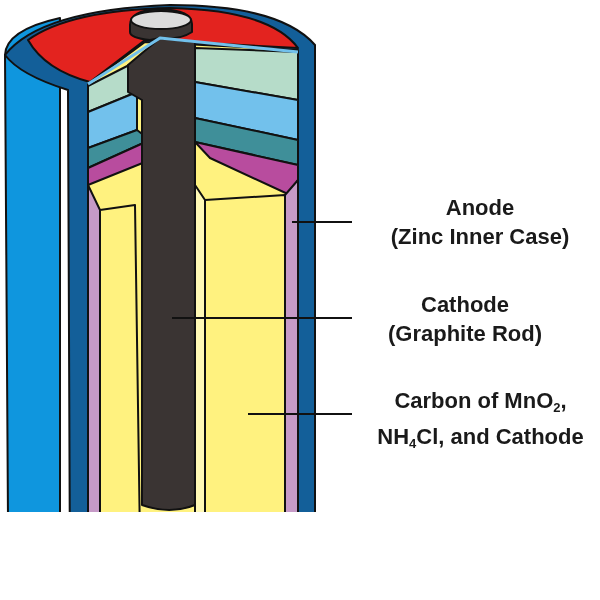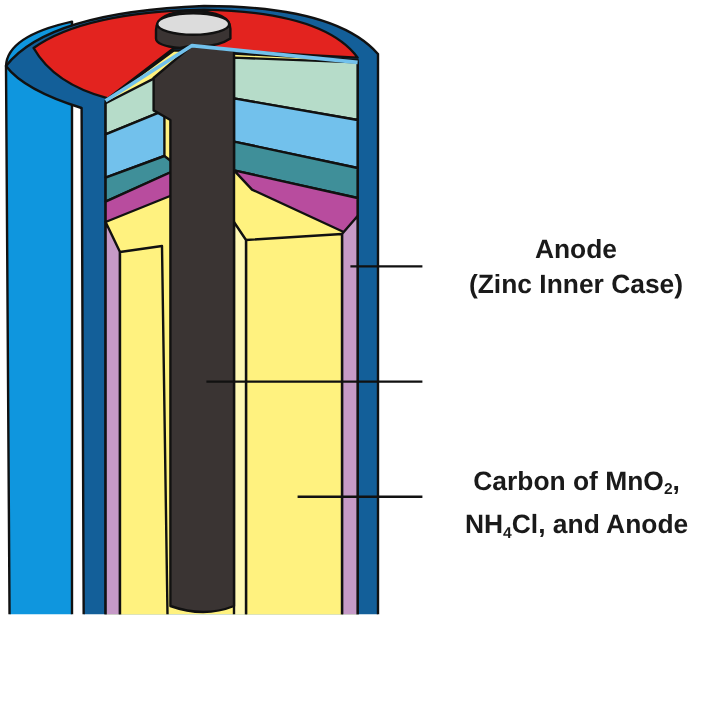--- a/index.html
+++ b/index.html
@@ -55,18 +55,22 @@
     <line x1="292" y1="222" x2="352" y2="222" stroke="#111" stroke-width="2"></line>
     <line x1="172" y1="318" x2="352" y2="318" stroke="#111" stroke-width="2"></line>
     <line x1="248" y1="414" x2="352" y2="414" stroke="#111" stroke-width="2"></line>
   </svg>
 
   <div class="label" style="left:355px; top:193px; width:250px;">
     <div>Anode</div>
     <div>(Zinc Inner Case)</div>
   </div>
 
+  <div class="label" style="left:345px; top:290px; width:240px;">
+    <div>Cathode</div>
+    <div>(Graphite Rod)</div>
+  </div>
 
   <div class="label" style="left:358px; top:386px; width:245px;">
     <div><span>Carbon of MnO</span><sub>2</sub><span>,</span></div>
-    <div><span>NH</span><sub>4</sub><span>Cl, and Anode</span></div>
+    <div><span>NH</span><sub>4</sub><span>Cl, and Cathode</span></div>
   </div>
 </div>
 
 </body></html>

